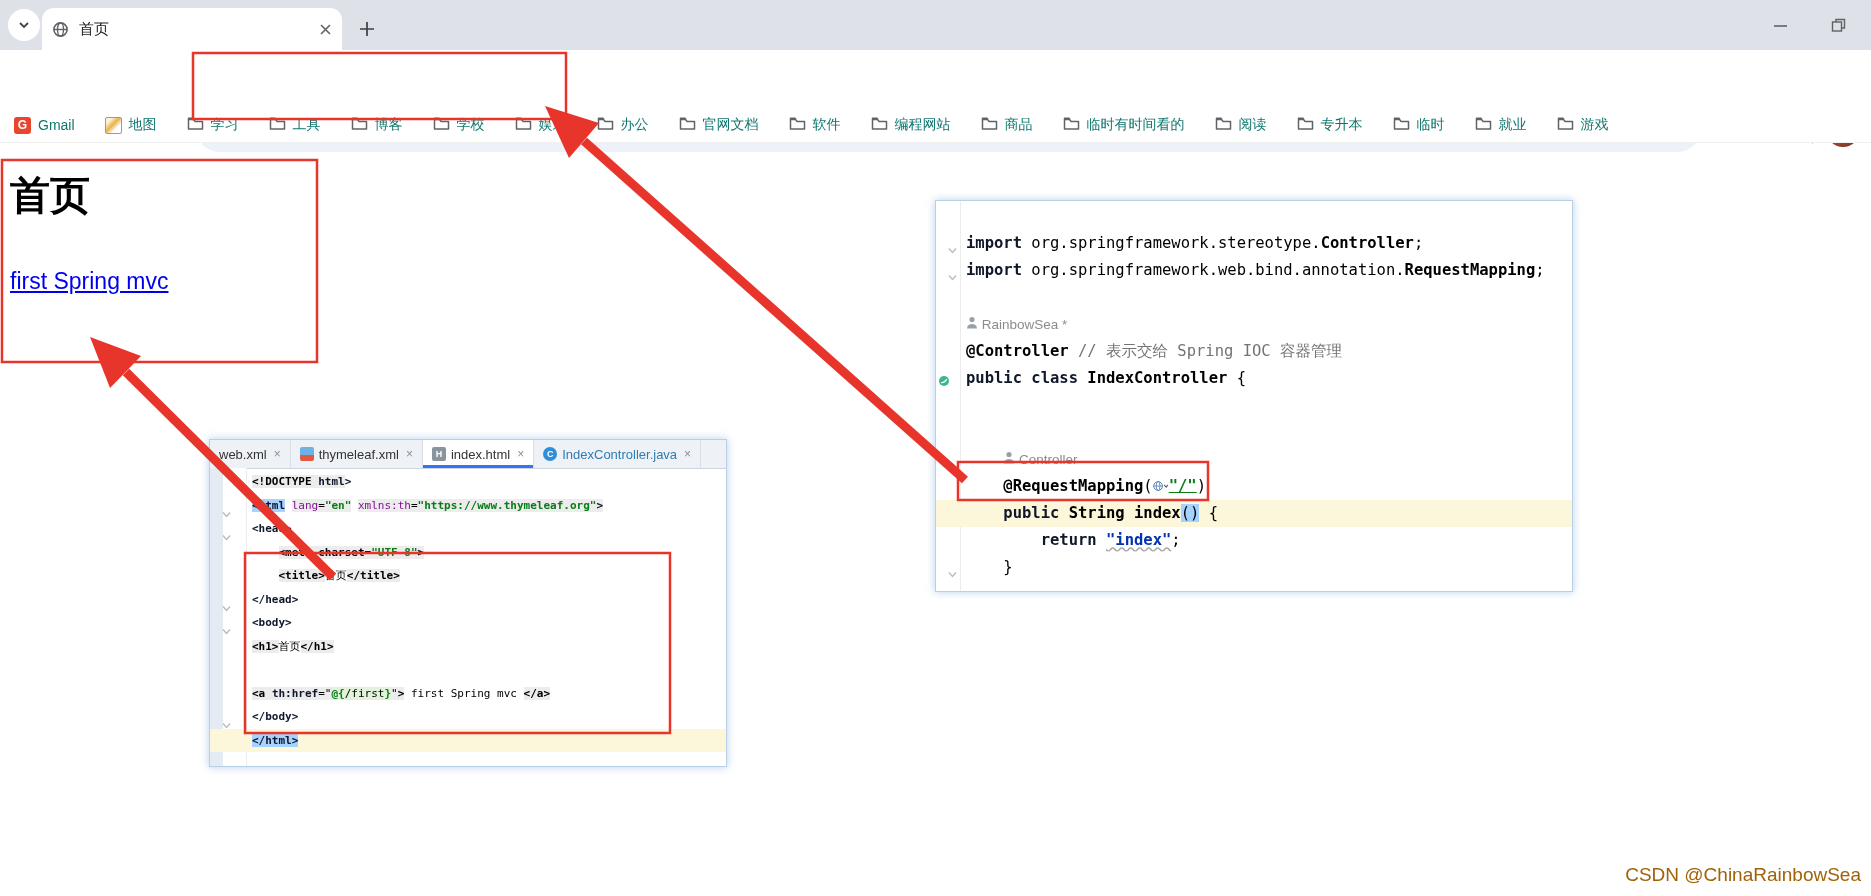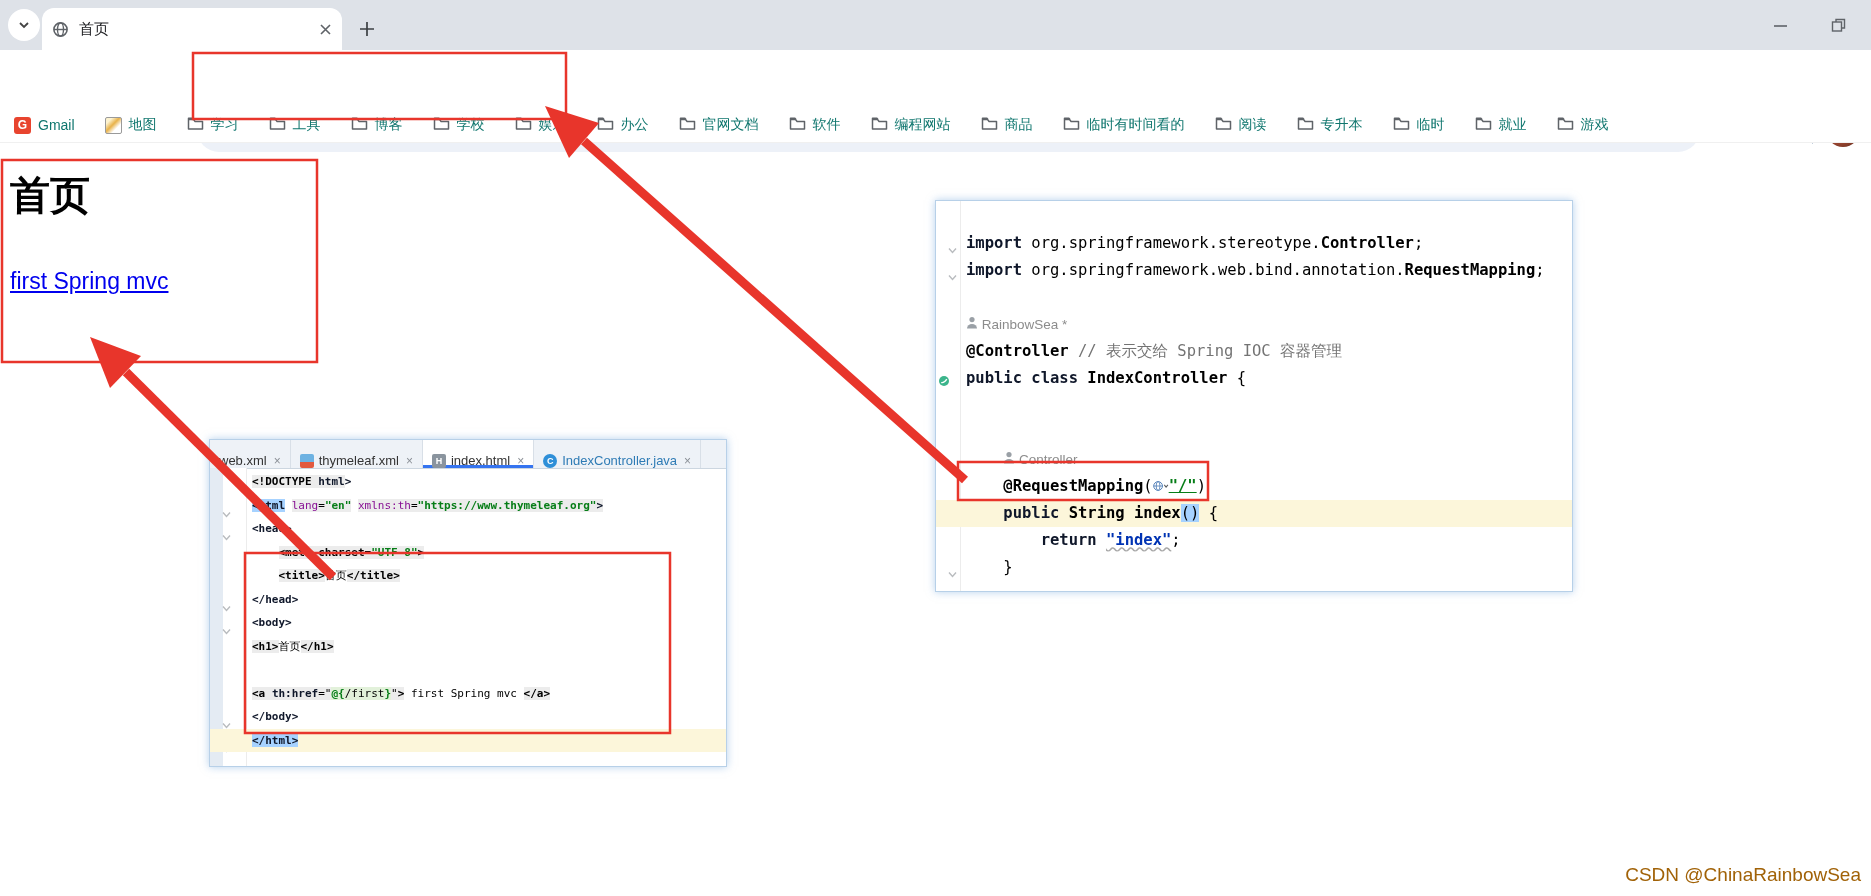--- a/index.html
+++ b/index.html
@@ -31,21 +31,21 @@
   #page-heading{position:absolute;left:10px;top:168px;font-size:40px;font-weight:bold;color:#000;}
   #page-link{position:absolute;left:10px;top:268px;font-size:23px;color:#0000ee;text-decoration:underline;}
   #watermark{position:absolute;right:10px;top:864px;font-size:19px;color:#a16207;}
   
   .ide{position:absolute;background:#fff;border:1px solid #b7d0e8;box-shadow:0 0 8px rgba(120,170,220,.55);
       box-sizing:border-box;font-family:"DejaVu Sans Mono",monospace;}
   #java-ide{left:935px;top:200px;width:638px;height:392px;}
   #html-ide{left:209px;top:439px;width:518px;height:328px;}
   #html-tabs{position:absolute;left:0;top:0;width:100%;height:28px;background:#eef2f7;border-bottom:1px solid #ccd6e0;
       display:flex;align-items:stretch;font-family:"Liberation Sans",sans-serif;}
-  .ed-tab{display:flex;align-items:flex-end;gap:5px;padding:0 9px;font-size:13px;color:#333;border-right:1px solid #d8dfe7;}
+  .ed-tab{display:flex;align-items:center;gap:5px;padding:0 9px;font-size:13px;color:#333;border-right:1px solid #d8dfe7;}
   .ed-tab.active{background:#fff;box-shadow:inset 0 -3px 0 #3574f0;}
   .ed-tab.java-col{color:#2e7bb5;}
   .tab-x{color:#8a8f96;font-size:12px;margin-left:2px;}
   .ficon{width:14px;height:14px;border-radius:2px;display:flex;align-items:center;justify-content:center;
       font-size:9px;font-weight:bold;color:#fff;}
   .fi-spring{background:linear-gradient(180deg,#6db2e2 55%,#e2593e 55%);}
   .fi-html{background:#8a949e;position:relative;color:#fff;}
   .fi-java{background:#2e8fd8;border-radius:50%;}
   .code{position:absolute;left:0;right:0;white-space:pre;}
   #java-code{top:2px;bottom:0;}

